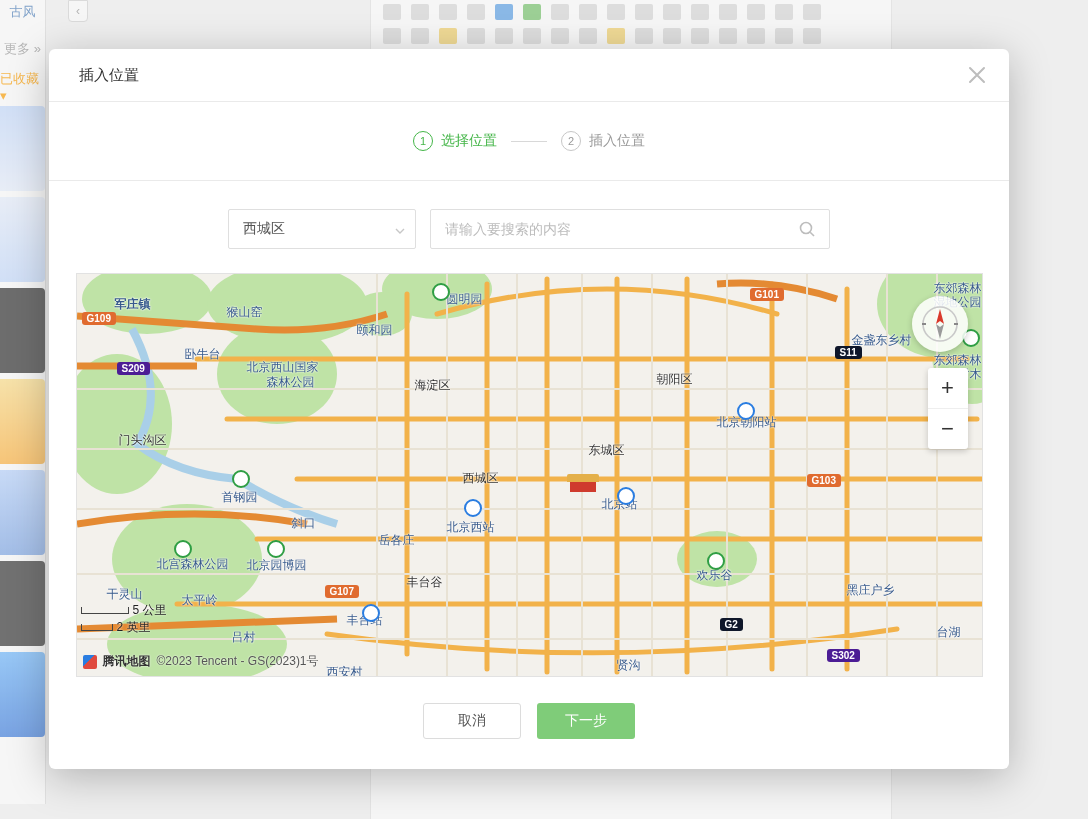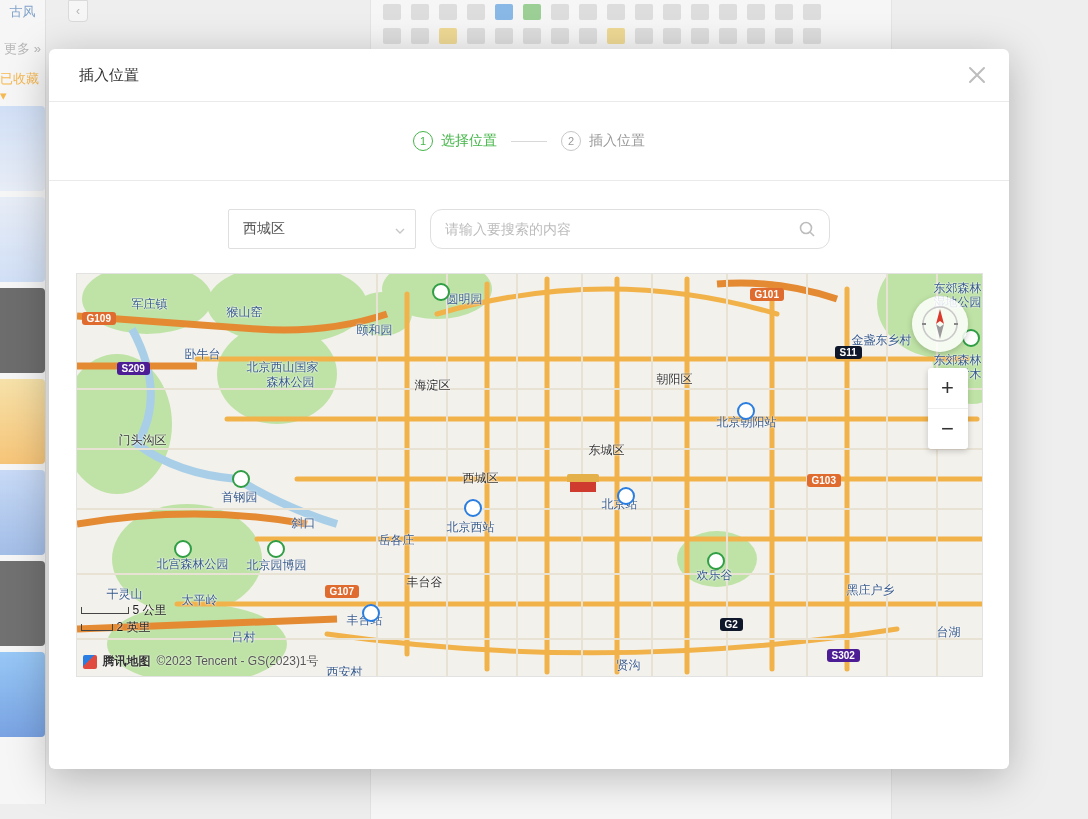--- a/index.html
+++ b/index.html
@@ -35,21 +35,21 @@
   .step.active .step-circle{border-color:#45b649;color:#45b649;}
   .step.active .step-label{color:#45b649;}
   .step-label{color:#9a9a9a;}
   .step-sep{width:36px;height:1px;background:#d8d8d8;}
 
   
   .controls{display:flex;justify-content:center;gap:14px;padding:28px 0 24px;}
   .select-wrap{position:relative;width:158px;height:38px;border:1px solid #dfdfdf;border-radius:2px;display:flex;align-items:center;padding:0 14px;background:#fff;}
   .select-wrap .val{font-size:14px;color:#555;}
   .select-wrap .caret{position:absolute;right:10px;top:50%;transform:translateY(-50%);color:#c7c7c7;}
-  .search-wrap{position:relative;width:398px;height:38px;border:1px solid #dfdfdf;border-radius:12px;display:flex;align-items:center;background:#fff;}
+  .search-wrap{position:relative;width:398px;height:38px;border:1px solid #dfdfdf;border-radius:2px;display:flex;align-items:center;background:#fff;}
   .search-wrap input{flex:1;border:none;outline:none;font-size:14px;color:#555;padding:0 14px;background:transparent;}
   .search-wrap input::placeholder{color:#bdbdbd;}
   .search-btn{width:44px;height:100%;display:flex;align-items:center;justify-content:center;color:#bdbdbd;cursor:pointer;}
 
   
   .map-box{position:relative;margin:0 auto;width:905px;height:402px;border:1px solid #e2e2e2;overflow:hidden;background:#f2f0ec;}
   .map-svg{position:absolute;inset:0;}
   .map-label{position:absolute;font-size:12px;color:#375a8c;white-space:nowrap;text-shadow:0 0 2px #fff,0 0 2px #fff;}
   .map-label.dist{color:#333;font-weight:500;}
   .road-badge{position:absolute;font-size:10px;font-weight:600;color:#fff;padding:1px 5px;border-radius:3px;background:#e06b2f;}
@@ -240,21 +240,21 @@
           <path d="M810 0 L810 402"></path>
           <path d="M860 0 L860 402"></path>
         <path d="M0 115 L905 115"></path>
           <path d="M0 175 L905 175"></path>
           <path d="M0 235 L905 235"></path>
         <path d="M0 300 L905 300"></path>
           <path d="M0 365 L905 365"></path>
       </g>
     </svg>
 
-    <span class="map-label" style="left:55px;top:22px;">军庄镇</span>
+    <span class="map-label" style="left:38px;top:22px;font-weight:bold;">军庄镇</span>
     <span class="map-label" style="left:150px;top:30px;">猴山窑</span>
     <span class="map-label" style="left:108px;top:72px;text-align:right;">卧牛台</span>
     <span class="map-label" style="left:170px;top:85px;">北京西山国家</span>
     <span class="map-label" style="left:190px;top:100px;">森林公园</span>
     <span class="map-label dist" style="left:42px;top:158px;">门头沟区</span>
     <span class="map-label" style="left:145px;top:215px;">首钢园</span>
     <span class="map-label" style="left:215px;top:241px;">斜口</span>
     <span class="map-label" style="left:80px;top:282px;">北宫森林公园</span>
     <span class="map-label" style="left:170px;top:283px;">北京园博园</span>
     <span class="map-label" style="left:30px;top:312px;">干灵山</span>
@@ -329,13 +329,17 @@
       <div><span class="bar"></span><span>5 公里</span></div>
       <div><span class="bar" style="width:30px;"></span><span>2 英里</span></div>
     </div>
     <div class="map-attr">
       <span class="map-logo"></span>
       <strong>腾讯地图</strong>
       <span>©2023 Tencent - GS(2023)1号</span>
     </div>
   </div>
 
+  <div class="modal-footer">
+    <div class="btn btn-cancel">取消</div>
+    <div class="btn btn-next">下一步</div>
+  </div>
 </div>
 
 </body></html>

